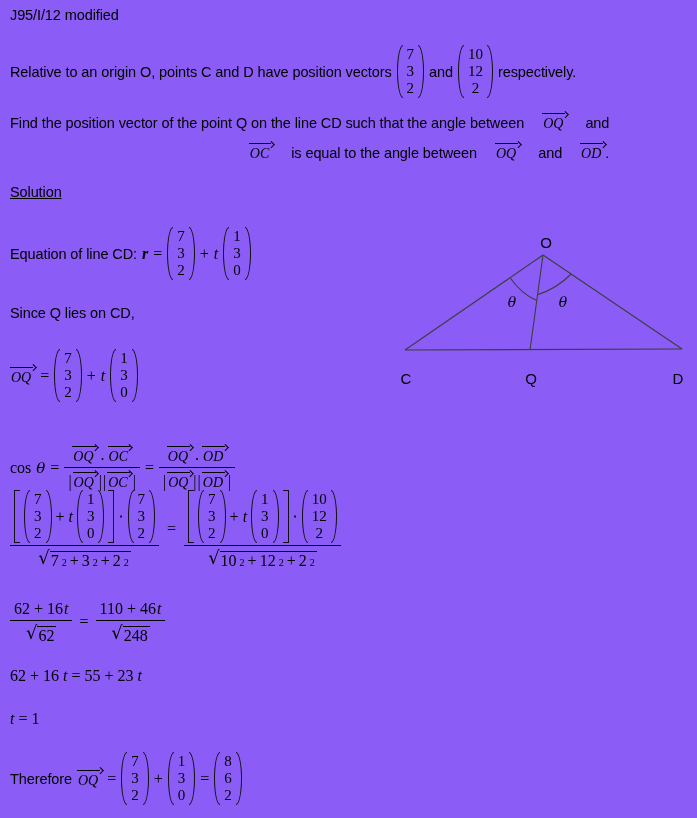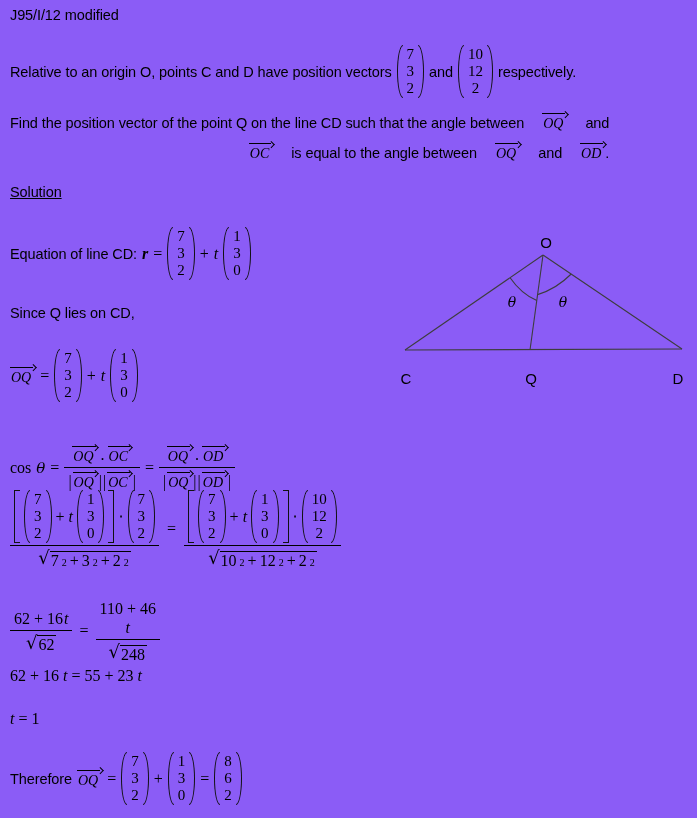--- a/index.html
+++ b/index.html
@@ -296,21 +296,21 @@
         <span class="sqrt">
           <span class="rsign">√</span>
           <span class="rad">
               <span class="mn">62</span>
             </span>
         </span>
       </span>
     </span>
     <span class="mn">=</span>
     <span class="frac">
-      <span class="fnum" style="gap:1px;flex-direction:column;">
+      <span class="fnum" style="gap:1px;">
         <span class="mn">110 + 46</span>
         <span class="mi">t</span>
       </span>
       <span class="fden">
         <span class="sqrt">
           <span class="rsign">√</span>
           <span class="rad">
               <span class="mn">248</span>
             </span>
         </span>

